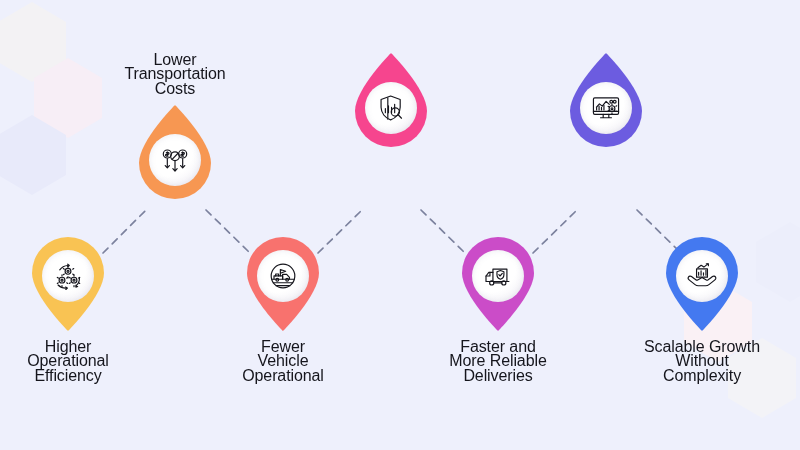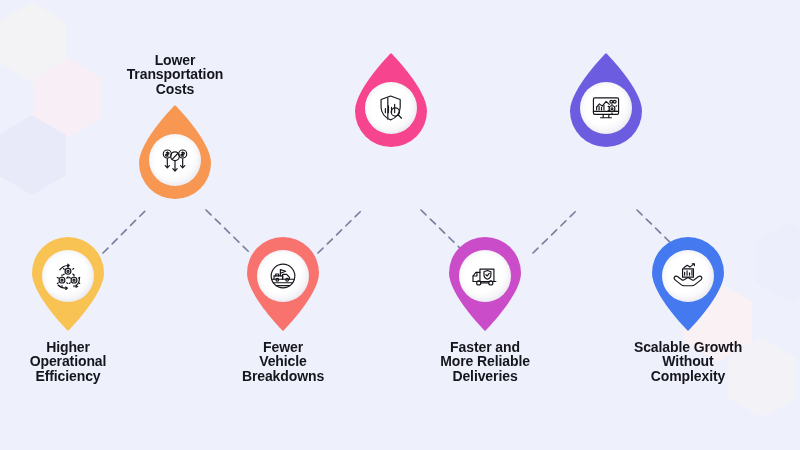--- a/index.html
+++ b/index.html
@@ -75,22 +75,22 @@
     box-shadow: inset 0 0 6px rgba(140,140,170,0.18);
   }
   .node.down .pin-core { top: 13px; }
   .node.up   .pin-core { top: 29px; }
   .pin-core svg {
     width: 30px;
     height: 30px;
     display: block;
   }
   .node-label {
-    font-size: 14px;
-    font-weight: bold;
+    font-size: 16px;
+    font-weight: normal;
     line-height: 14.4px;
     color: #15151c;
     letter-spacing: -0.1px;
     white-space: pre-line;
   }
   .node.down .node-label { margin-top: 9px; }
   .node.up .node-label { margin-bottom: 9px; }
 </style>
 </head>
 <body>
@@ -196,42 +196,42 @@
       <path d="M15.6 19.3v-5.1h4.3l3 3.2v1.9"></path>
       <circle cx="9.9" cy="20.1" r="1.5"></circle>
               <circle cx="20.4" cy="20.1" r="1.5"></circle>
       <path d="M13.2 15.8V9.1M13.2 9.1l5.6 1.9-5.6 2"></path>
       <path d="M8.2 16v-2.1h3.1V16"></path>
     </svg>
       </div>
     </div>
         <div class="node-label">Fewer
 Vehicle
-Breakdowns</div>
+Operational</div>
       </div>
       <div class="node up" style="left: 311px; top: 53px;">
     <div class="pin-wrap">
       <div class="pin">
         <svg viewBox="0 0 84 94">
           <path d="M42 0 C42 0 6 36 6 58 A36 36 0 1 0 78 58 C78 36 42 0 42 0 Z" fill="#f6458e"></path>
         </svg>
       </div>
       <div class="pin-core">
 
     <svg viewBox="0 0 32 32" fill="none" stroke="#15151c" stroke-width="1.25" stroke-linecap="round" stroke-linejoin="round">
       <path d="M15.6 3.2L5.4 6.9v8.4c0 6 4.3 11.3 10.2 13.4 5.9-2.1 10.2-7.4 10.2-13.4V6.9z"></path>
       <path d="M12.6 5.1v22.9"></path>
       <path d="M10 21v-4.4M13.3 21v-7.4M16.6 21v-5.6M19.9 21v-9"></path>
       <circle cx="20.6" cy="20.3" r="4.4"></circle>
       <path d="M23.9 23.5l3.3 3.4"></path>
     </svg>
       </div>
     </div>
       </div>
-      <div class="node down" style="left: 405px; top: 237px;">
+      <div class="node down" style="left: 418px; top: 237px;">
     <div class="pin-wrap">
       <div class="pin">
         <svg viewBox="0 0 84 94">
           <path d="M42 94 C42 94 78 58 78 36 A36 36 0 1 0 6 36 C6 58 42 94 42 94 Z" fill="#cb4cc8"></path>
         </svg>
       </div>
       <div class="pin-core">
 
     <svg viewBox="0 0 32 32" fill="none" stroke="#15151c" stroke-width="1.25" stroke-linecap="round" stroke-linejoin="round">
       <path d="M10.6 8.6h14.9v13.3H10.6z"></path>
@@ -266,21 +266,21 @@
       <circle cx="21.6" cy="9.3" r="1.5"></circle>
               <circle cx="25.3" cy="9.3" r="1.5"></circle>
       <path d="M6 18v-2.4M8.6 18v-4M11.2 18v-2.6M13.8 18v-4.8"></path>
       <circle cx="22.4" cy="16.7" r="3.1"></circle>
               <circle cx="22.4" cy="16.7" r="1"></circle>
       <path d="M22.4 12.8v-.9M22.4 21.5v.9M19 14.7l-.8-.5M26.6 19.2l.8.5M19 18.7l-.8.5M26.6 14.2l.8-.5"></path>
     </svg>
       </div>
     </div>
       </div>
-      <div class="node down" style="left: 608px; top: 237px;">
+      <div class="node down" style="left: 622px; top: 237px;">
     <div class="pin-wrap">
       <div class="pin">
         <svg viewBox="0 0 84 94">
           <path d="M42 94 C42 94 78 58 78 36 A36 36 0 1 0 6 36 C6 58 42 94 42 94 Z" fill="#4479f0"></path>
         </svg>
       </div>
       <div class="pin-core">
 
     <svg viewBox="0 0 32 32" fill="none" stroke="#15151c" stroke-width="1.25" stroke-linecap="round" stroke-linejoin="round">
       <path d="M10.2 17.2V8.4h11.6v8.8z"></path>

